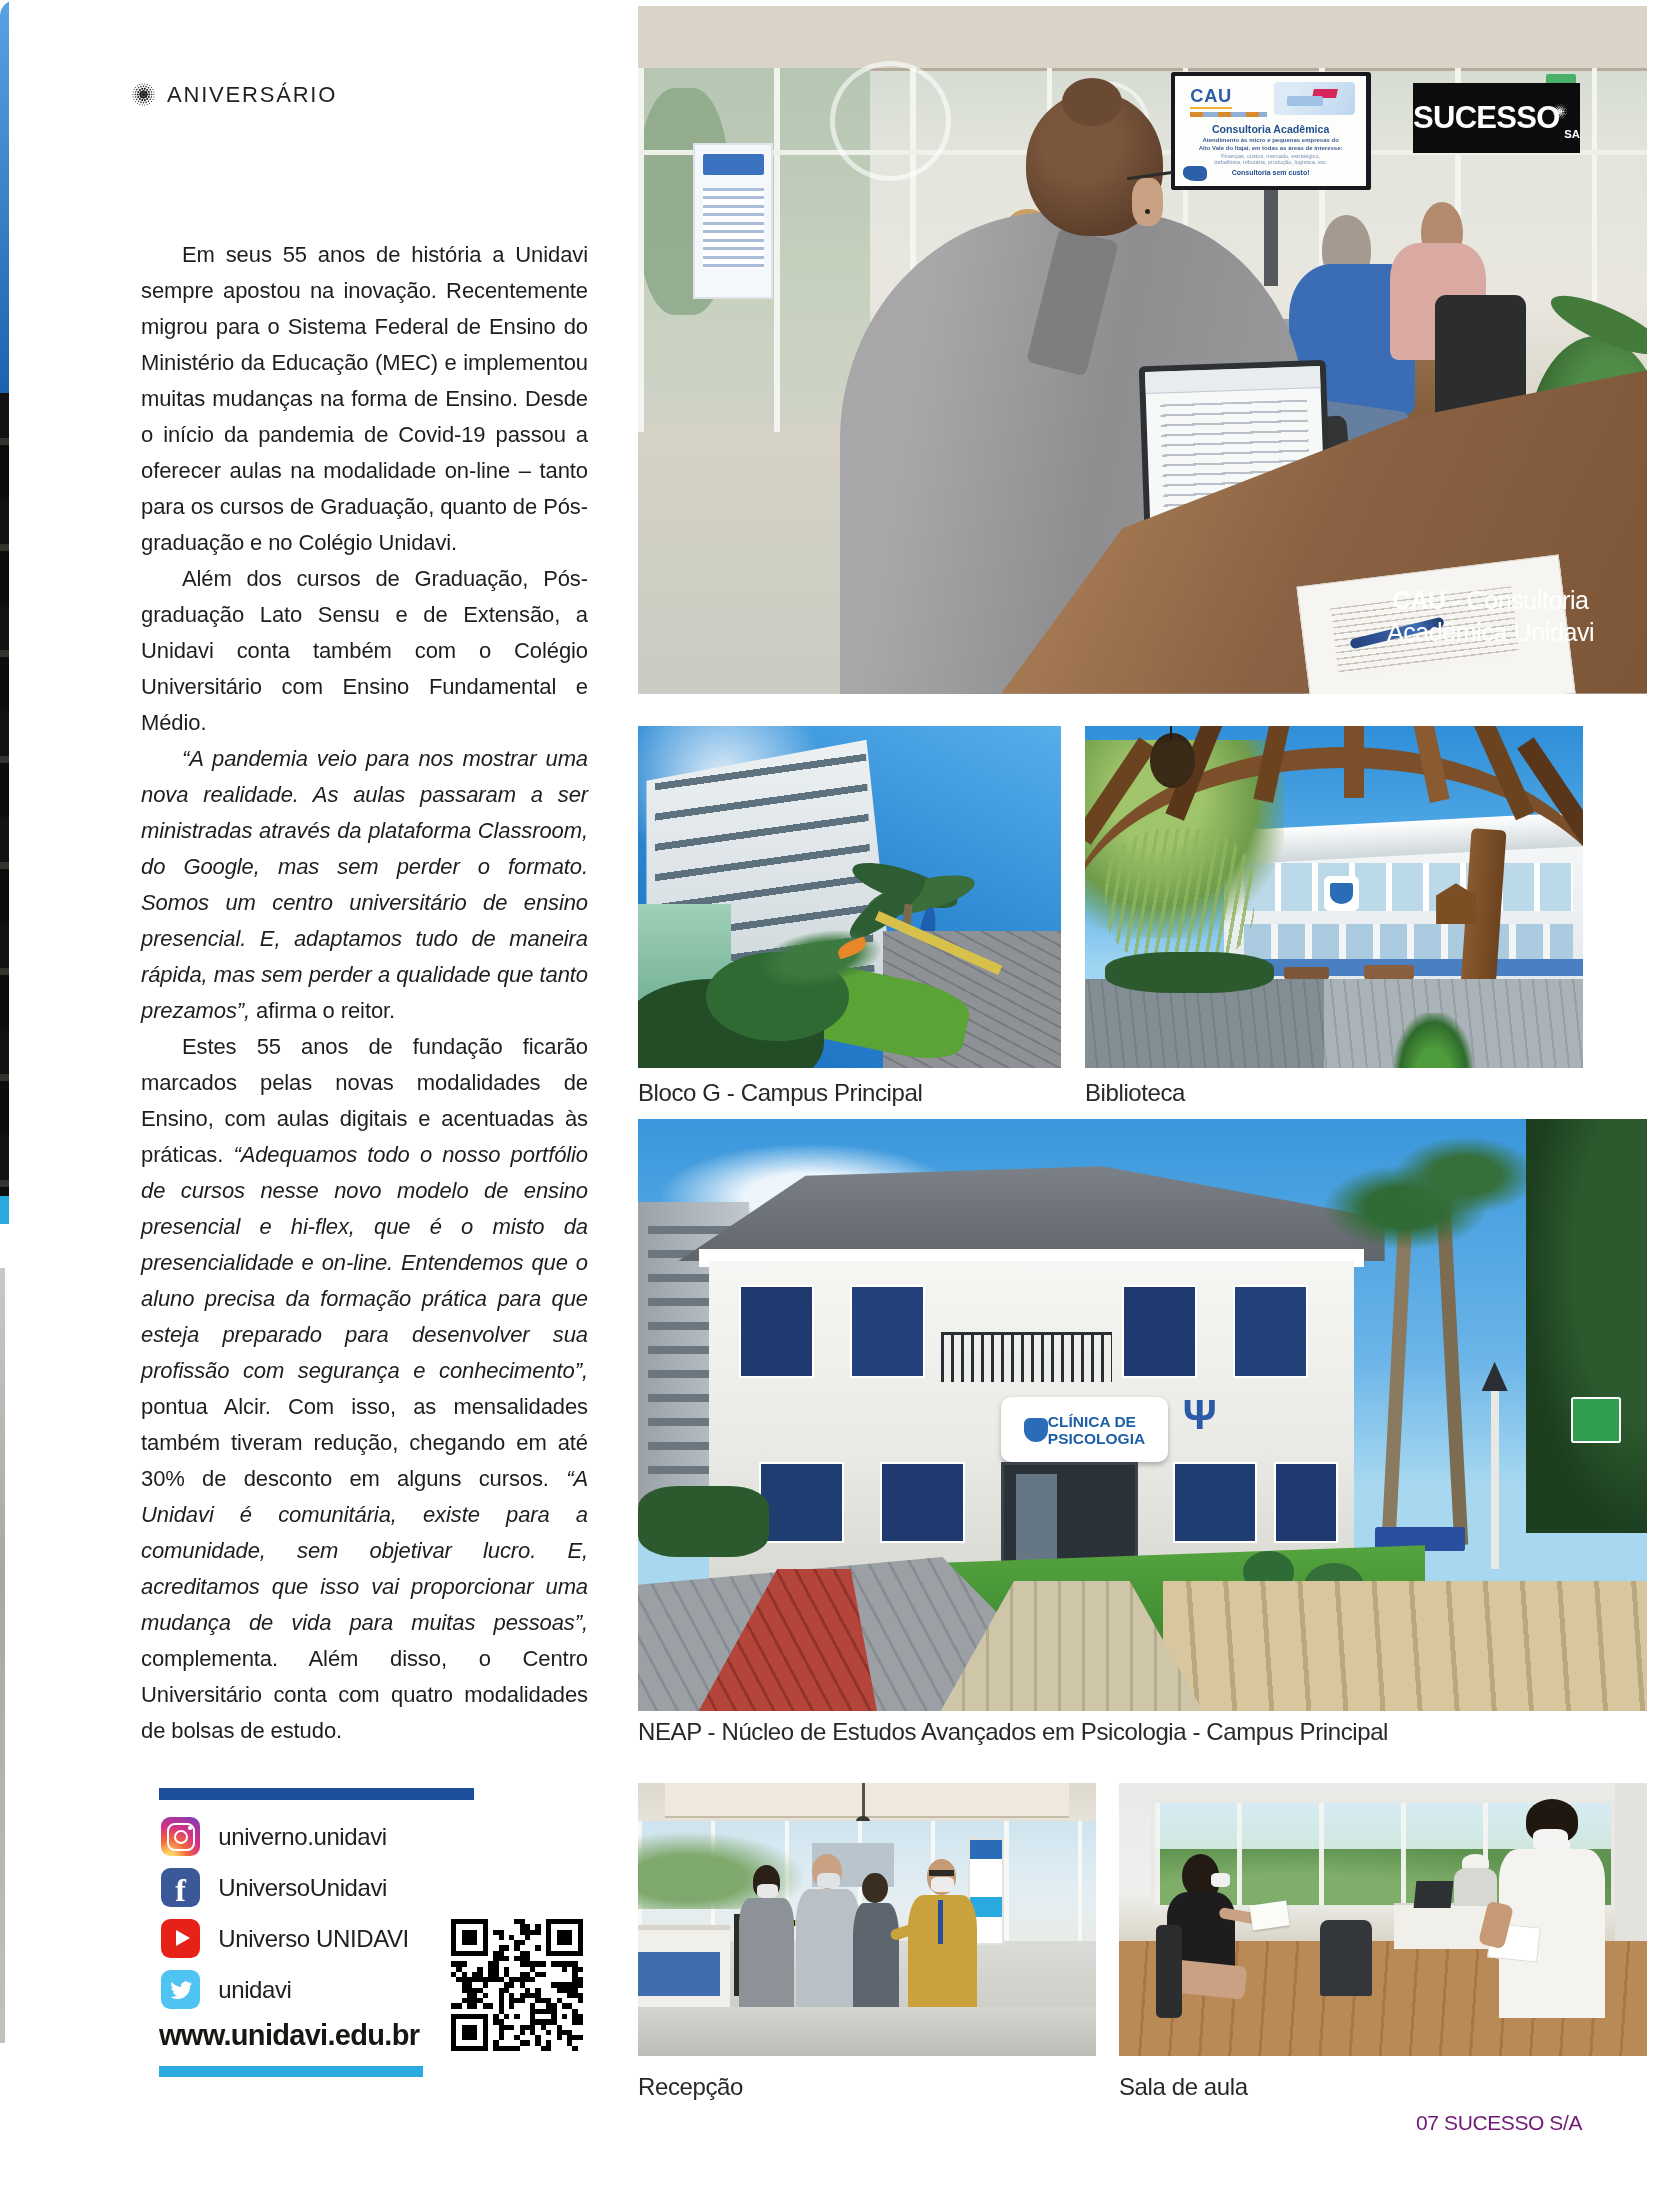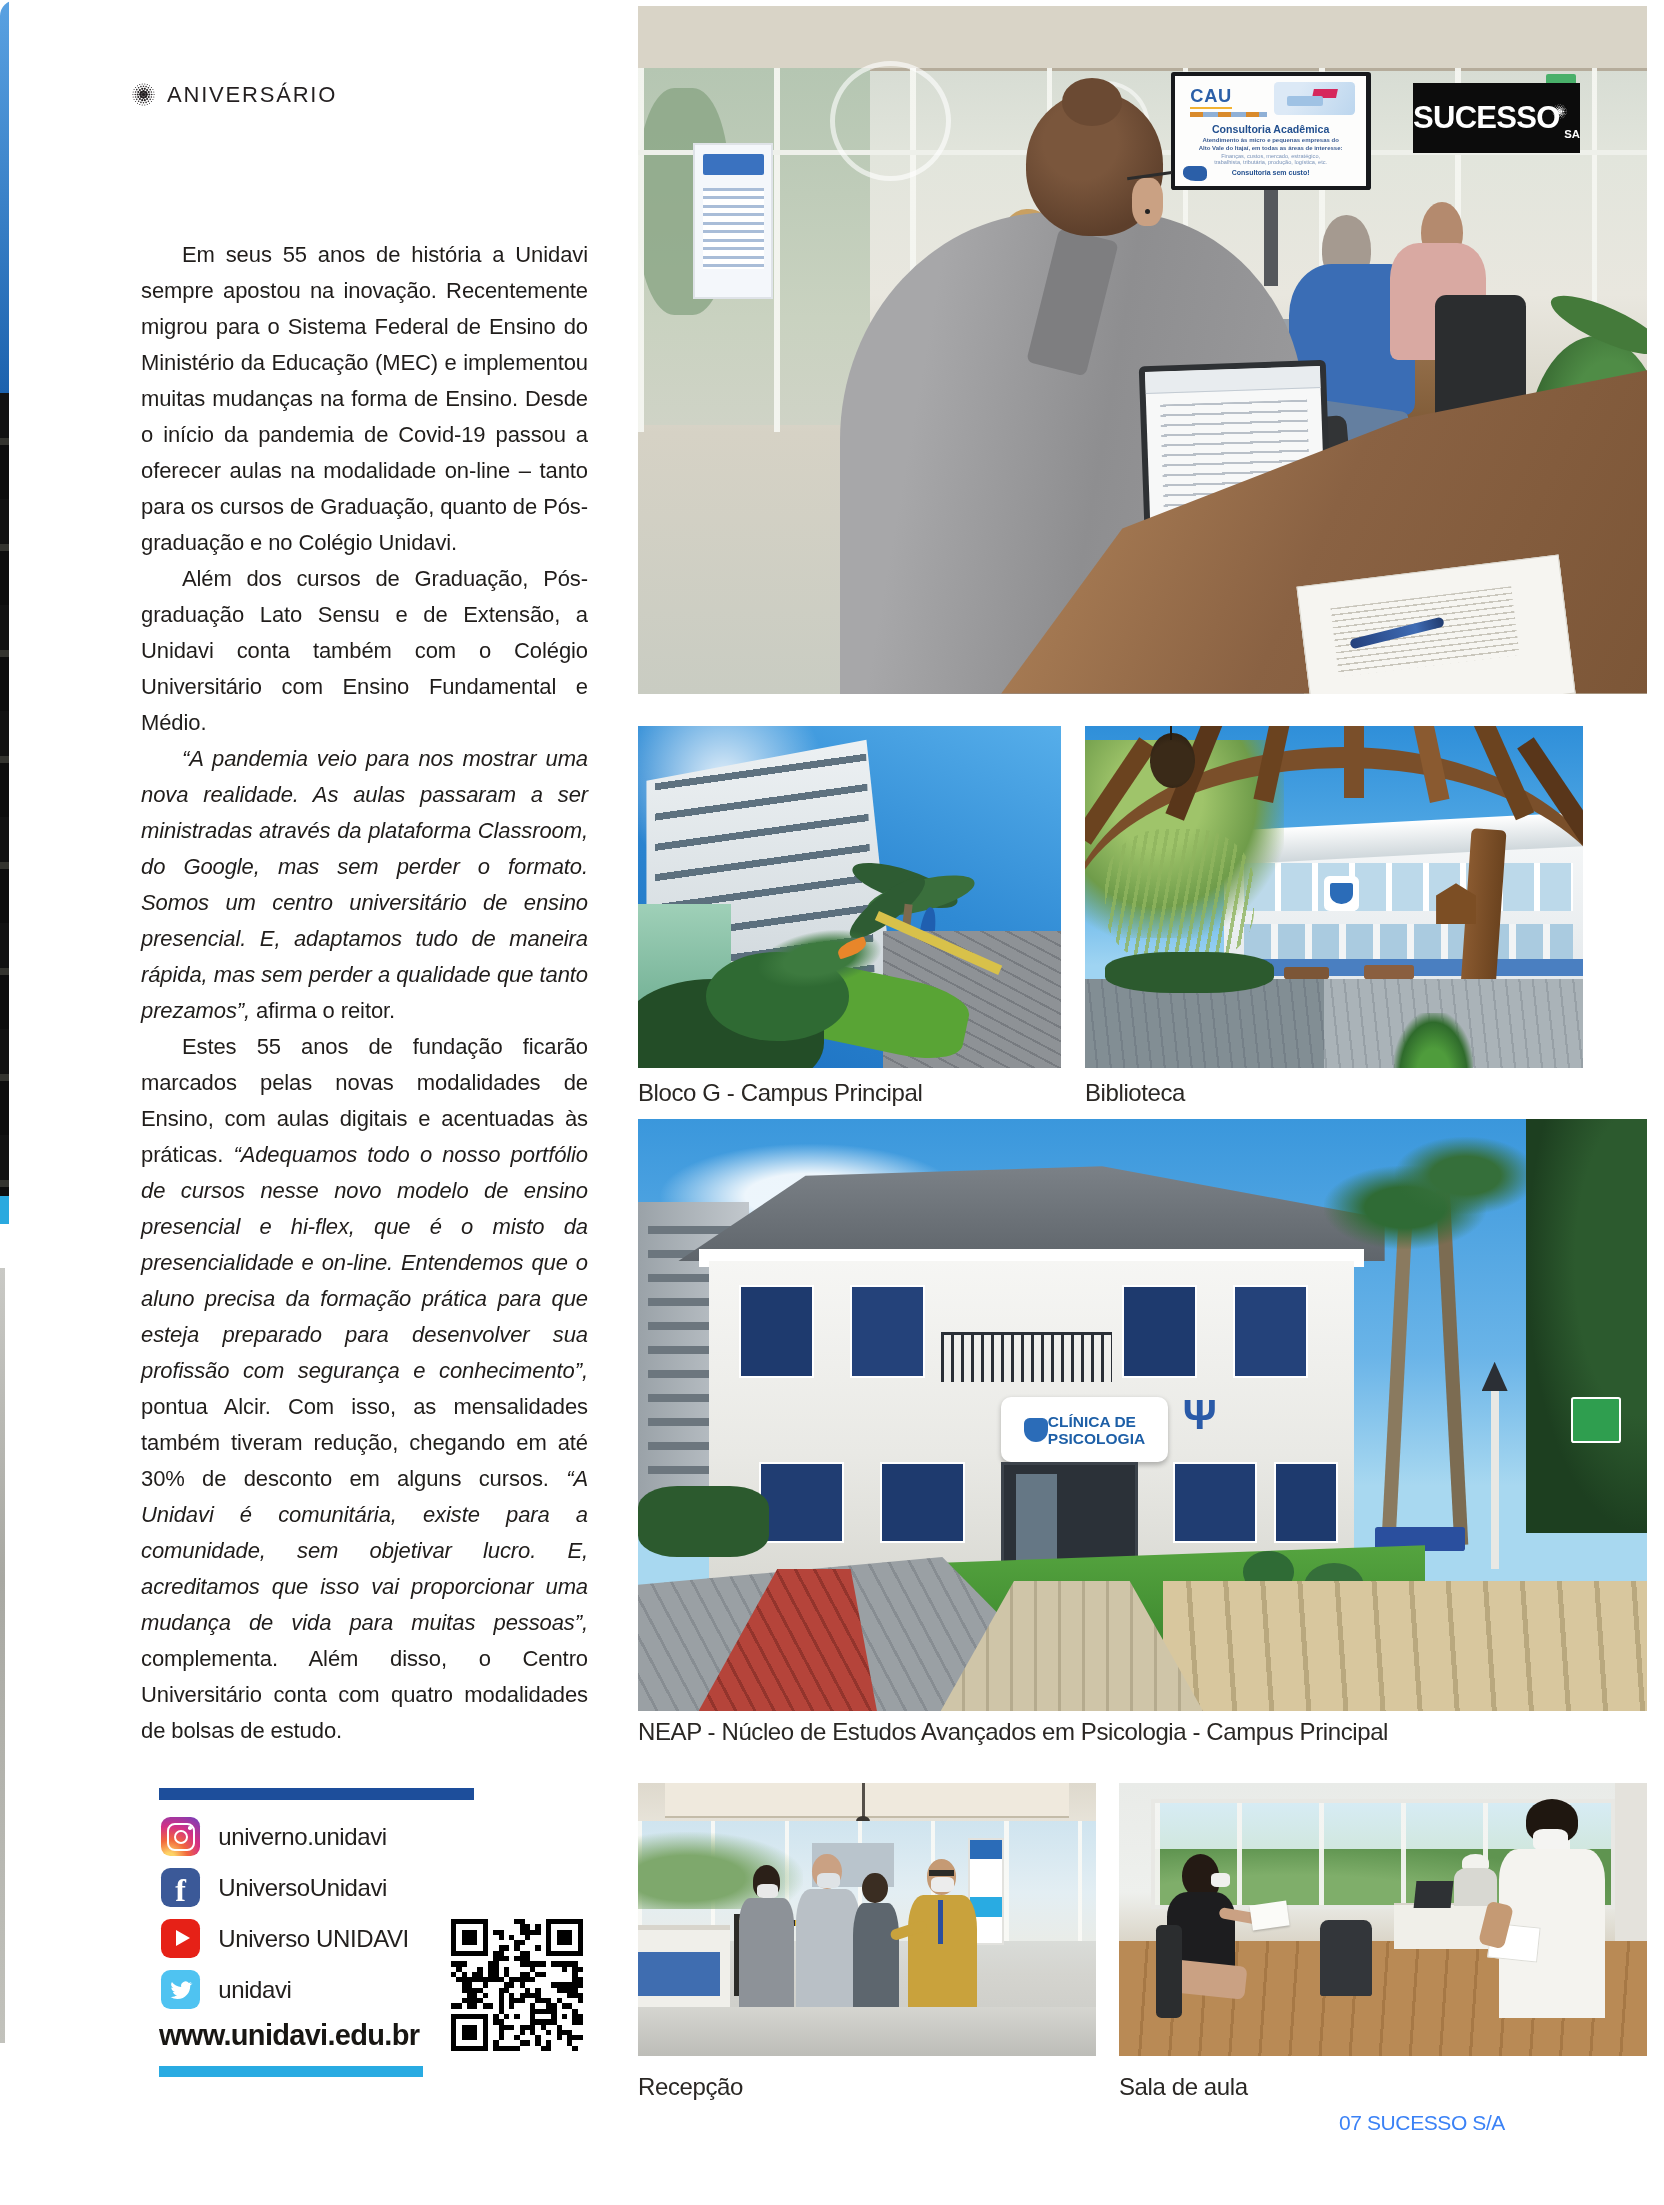--- a/index.html
+++ b/index.html
@@ -449,20 +449,24 @@
     </div>
     <div class="a" style="left:51%;top:86%;width:22%;height:12%;background:linear-gradient(180deg,#3b3e41,#26282b);transform:skew(-14deg);border-radius:4.2px;"></div>
     <div class="a" style="left:57%;top:80%;width:6%;height:8%;background:#d7ae8c;border-radius:50%;transform:rotate(-12deg);"></div>
     <div class="a" style="left:54.5%;top:83%;width:4%;height:7%;background:#efefed;border-radius:40%;"></div>
 
     <div class="a" style="left:0;top:0;width:100%;height:100%;background:linear-gradient(115deg,rgba(0,0,0,0) 48%,#a87c54 49%,#8a6243 70%,#7c5637 100%);clip-path:polygon(36% 100%,48% 76%,76% 60%,100% 53%,100% 100%);"></div>
     <div class="a" style="left:66%;top:82%;width:26%;height:20%;background:#f6f5f1;border:1.4px solid #d9d6cd;transform:rotate(-7deg);box-shadow:0 2.8px 0 #cfccc2;"></div>
     <div class="a" style="left:69%;top:86%;width:18%;height:10%;background:repeating-linear-gradient(180deg,#c9c6bc 0 1.4px,rgba(0,0,0,0) 1.4px 6.3px);transform:rotate(-7deg);"></div>
     <div class="a" style="left:70.5%;top:90.5%;width:9.5%;height:1.4%;background:linear-gradient(90deg,#24407c,#3f6cb4 70%,#203a6e);border-radius:5.6px;transform:rotate(-14deg);"></div>
 
+    <div class="a" style="left:71%;top:84%;width:27%;text-align:center;color:#ffffff;font-size:25px;line-height:32px;letter-spacing:-0.4px;">
+      <span style="font-weight:bold;">CAU - </span><span>Consultoria</span><br>
+      <span>Acadêmica Unidavi</span>
+    </div>
   </div>
 
   <div class="a" style="left:1413px;top:83px;width:167px;height:70px;background:#0c0c0c;display:flex;align-items:center;justify-content:center;color:#fff;">
     <span style="font-size:31px;font-weight:bold;letter-spacing:-0.7px;">SUCESSO</span>
     <span style="width:25px;height:25px;display:inline-block;margin-left:-8.5px;margin-top:-12.7px;"><svg viewBox="0 0 28 28" width="100%" height="100%" fill="#ffffff">
           <circle cx="14.00" cy="14.00" r="1.9"></circle>
           <circle cx="17.20" cy="14.00" r="1.45"></circle>
           <circle cx="16.26" cy="16.26" r="1.45"></circle>
           <circle cx="14.00" cy="17.20" r="1.45"></circle>
           <circle cx="11.74" cy="16.26" r="1.45"></circle>
@@ -695,16 +699,16 @@
     <div class="a" style="left:38%;top:50%;width:10%;height:28%;background:#33363a;border-radius:8.5px 8.5px 2.8px 2.8px;"></div>
 
     <div class="a" style="left:77%;top:6%;width:10%;height:16%;background:#1f1710;border-radius:50% 50% 40% 40%;"></div>
     <div class="a" style="left:78.5%;top:17%;width:6.5%;height:8%;background:#f4f4f2;border-radius:30%;"></div>
     <div class="a" style="left:72%;top:24%;width:20%;height:62%;background:#f4f3ef;border-radius:18% 18% 0 0;"></div>
     <div class="a" style="left:70%;top:52%;width:9%;height:12%;background:#ffffff;border:1.4px solid #dcdcd6;transform:rotate(6deg);"></div>
     <div class="a" style="left:69%;top:44%;width:5%;height:16%;background:#c59a74;border-radius:7px;transform:rotate(14deg);"></div>
   </div>
   <div class="cap" style="left:1119px;top:2073px;">Sala de aula</div>
 
-  <div class="a" style="left:1339px;top:2111px;width:243px;font-size:21px;letter-spacing:-0.4px;color:#3b82f6;">07 SUCESSO S/A</div>
+  <div class="a" style="left:1339px;top:2111px;width:243px;text-align:right;font-size:21px;letter-spacing:-0.4px;color:#701a75;">07 SUCESSO S/A</div>
 
 </div>
 
 
 </body></html>

